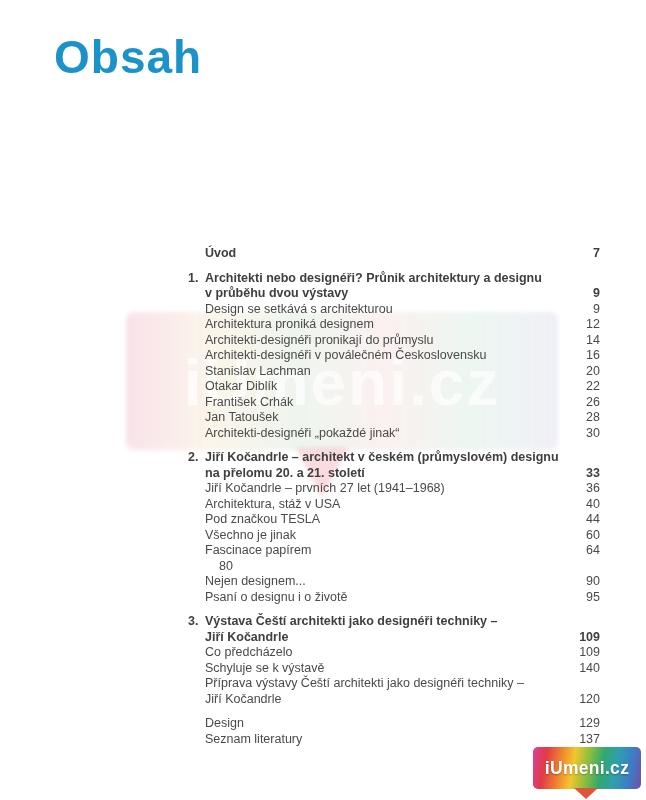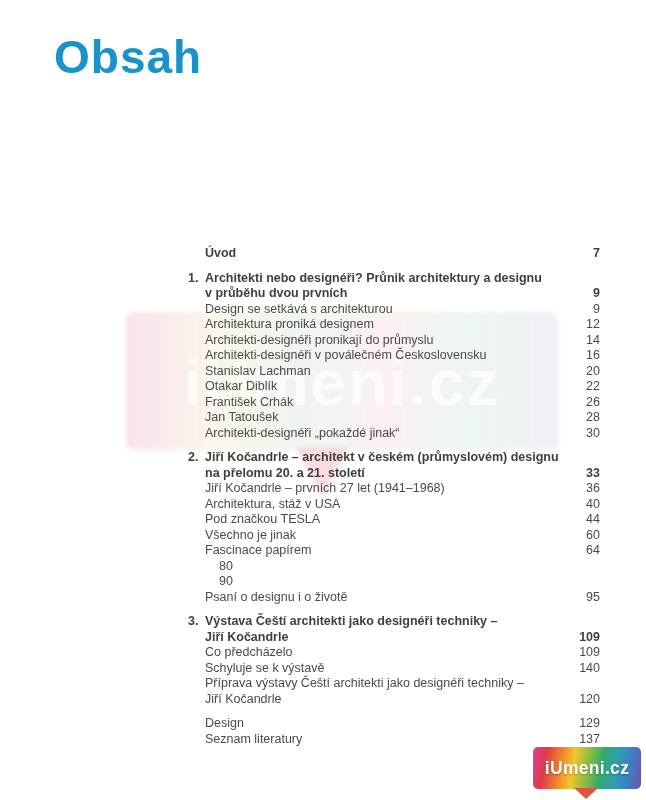--- a/index.html
+++ b/index.html
@@ -69,21 +69,21 @@
         <span class="label">Úvod</span>
         <span class="pagenum">7</span>
       </div>
       <div class="toc-row bold gap">
         <span class="prefix">1.</span>
         <span class="label">Architekti nebo designéři? Průnik architektury a designu</span>
         <span class="pagenum"></span>
       </div>
       <div class="toc-row bold">
         <span class="prefix"></span>
-        <span class="label">v průběhu dvou prvních</span>
+        <span class="label">v průběhu dvou výstavy</span>
         <span class="pagenum">9</span>
       </div>
       <div class="toc-row">
         <span class="prefix"></span>
         <span class="label">Design se setkává s architekturou</span>
         <span class="pagenum">9</span>
       </div>
       <div class="toc-row">
         <span class="prefix"></span>
         <span class="label">Architektura proniká designem</span>
@@ -158,20 +158,21 @@
         <span class="prefix"></span>
         <span class="label">Fascinace papírem</span>
         <span class="pagenum">64</span>
       </div>
       <div class="toc-row">
         <span class="prefix"></span>
         <span class="pagenum">80</span>
       </div>
       <div class="toc-row">
         <span class="prefix"></span>
+        <span class="label">Nejen designem...</span>
         <span class="pagenum">90</span>
       </div>
       <div class="toc-row">
         <span class="prefix"></span>
         <span class="label">Psaní o designu i o životě</span>
         <span class="pagenum">95</span>
       </div>
       <div class="toc-row bold gap">
         <span class="prefix">3.</span>
         <span class="label">Výstava Čeští architekti jako designéři techniky –</span>

